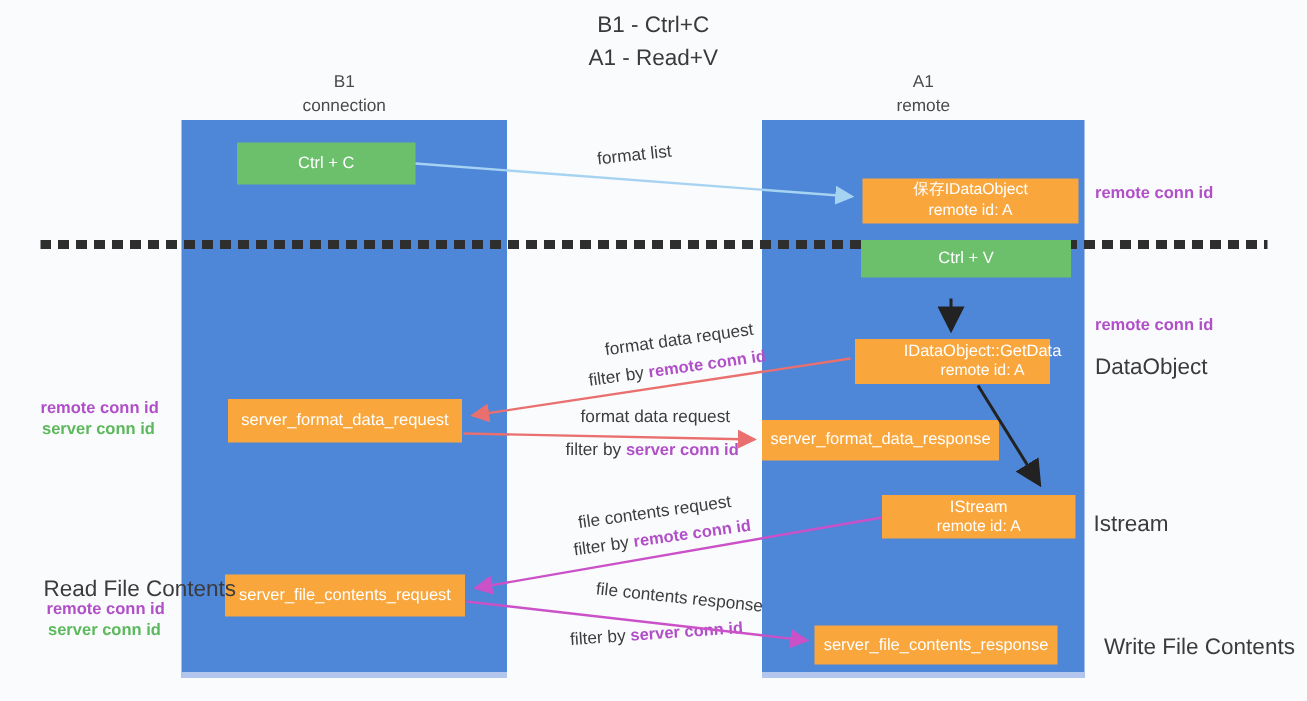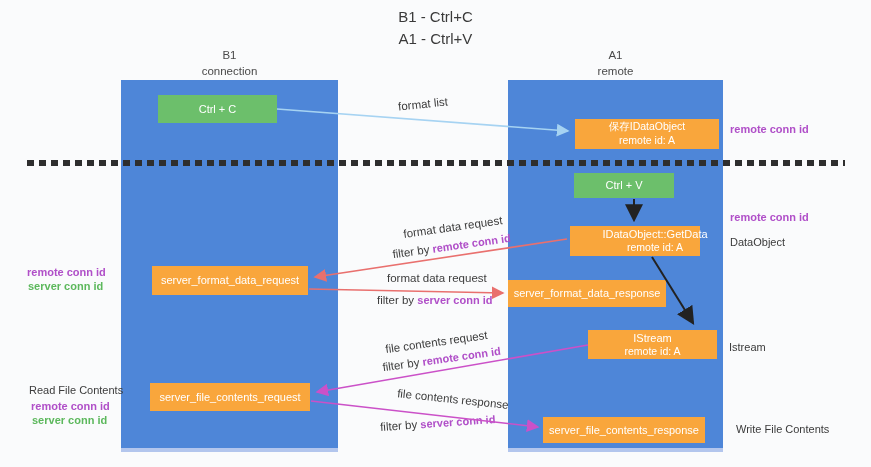--- a/index.html
+++ b/index.html
@@ -10,33 +10,33 @@
   .title { left:0; right:0; top:6px; text-align:center; font-size:15px; color:#3a3a3a; line-height:1.45; }
   .lane-header { text-align:center; font-size:11.5px; color:#4a4a4a; line-height:1.35; }
   .lane { background:#4e86d8; border-bottom:4px solid #b3c6ed; }
   .dashes { height:6px; background-image:repeating-linear-gradient(90deg,#2e2e2e 0 7px,rgba(0,0,0,0) 7px 12px); }
   .box { display:flex; flex-direction:column; align-items:center; justify-content:center;
          color:#fff; font-size:11px; line-height:1.3; text-align:center; white-space:nowrap; }
   .green { background:#6cbf6b; }
   .orange { background:#f9a63c; }
   .box .l2 { font-size:10.5px; }
   .lbl { font-size:11.5px; color:#3d3d3d; white-space:nowrap; }
-  .cap { font-size:11px; color:#3b3b3b; white-space:nowrap; }
+  .cap { font-size:15px; color:#3b3b3b; white-space:nowrap; }
   .purple { color:#b04fc8; font-weight:700; font-size:11px; }
   .greenTxt { color:#5cb85c; font-weight:700; font-size:11px; }
   .overlay { position:absolute; left:0; top:0; pointer-events:none; }
 </style>
 </head>
 <body>
 
 <div class="canvas">
 
   <div class="abs title">
     <div>B1 - Ctrl+C</div>
-    <div>A1 - Ctrl+V</div>
+    <div>A1 - Read+V</div>
   </div>
 
   <div class="abs lane-header" style="left:120px; top:48px; width:219px;">
     <div>B1</div>
     <div>connection</div>
   </div>
   <div class="abs lane-header" style="left:508px; top:48px; width:215px;">
     <div>A1</div>
     <div>remote</div>
   </div>
@@ -48,21 +48,21 @@
 
   <div class="abs box green" style="left:158px; top:95px; width:119px; height:28px;">
     <div>Ctrl + C</div>
   </div>
 
   <div class="abs box orange" style="left:575px; top:119px; width:144px; height:30px;">
     <div class="l2">保存IDataObject</div>
     <div class="l2">remote id: A</div>
   </div>
 
-  <div class="abs box green" style="left:574px; top:173px; width:100px; height:25px;">
+  <div class="abs box green" style="left:574px; top:160px; width:140px; height:25px;">
     <div>Ctrl + V</div>
   </div>
 
   <div class="abs box orange" style="left:570px; top:226px; width:130px; height:30px;padding-left:40px;">
     <div>IDataObject::GetData</div>
     <div class="l2">remote id: A</div>
   </div>
 
   <div class="abs box orange" style="left:152px; top:266px; width:156px; height:29px;">
     <div>server_format_data_request</div>

